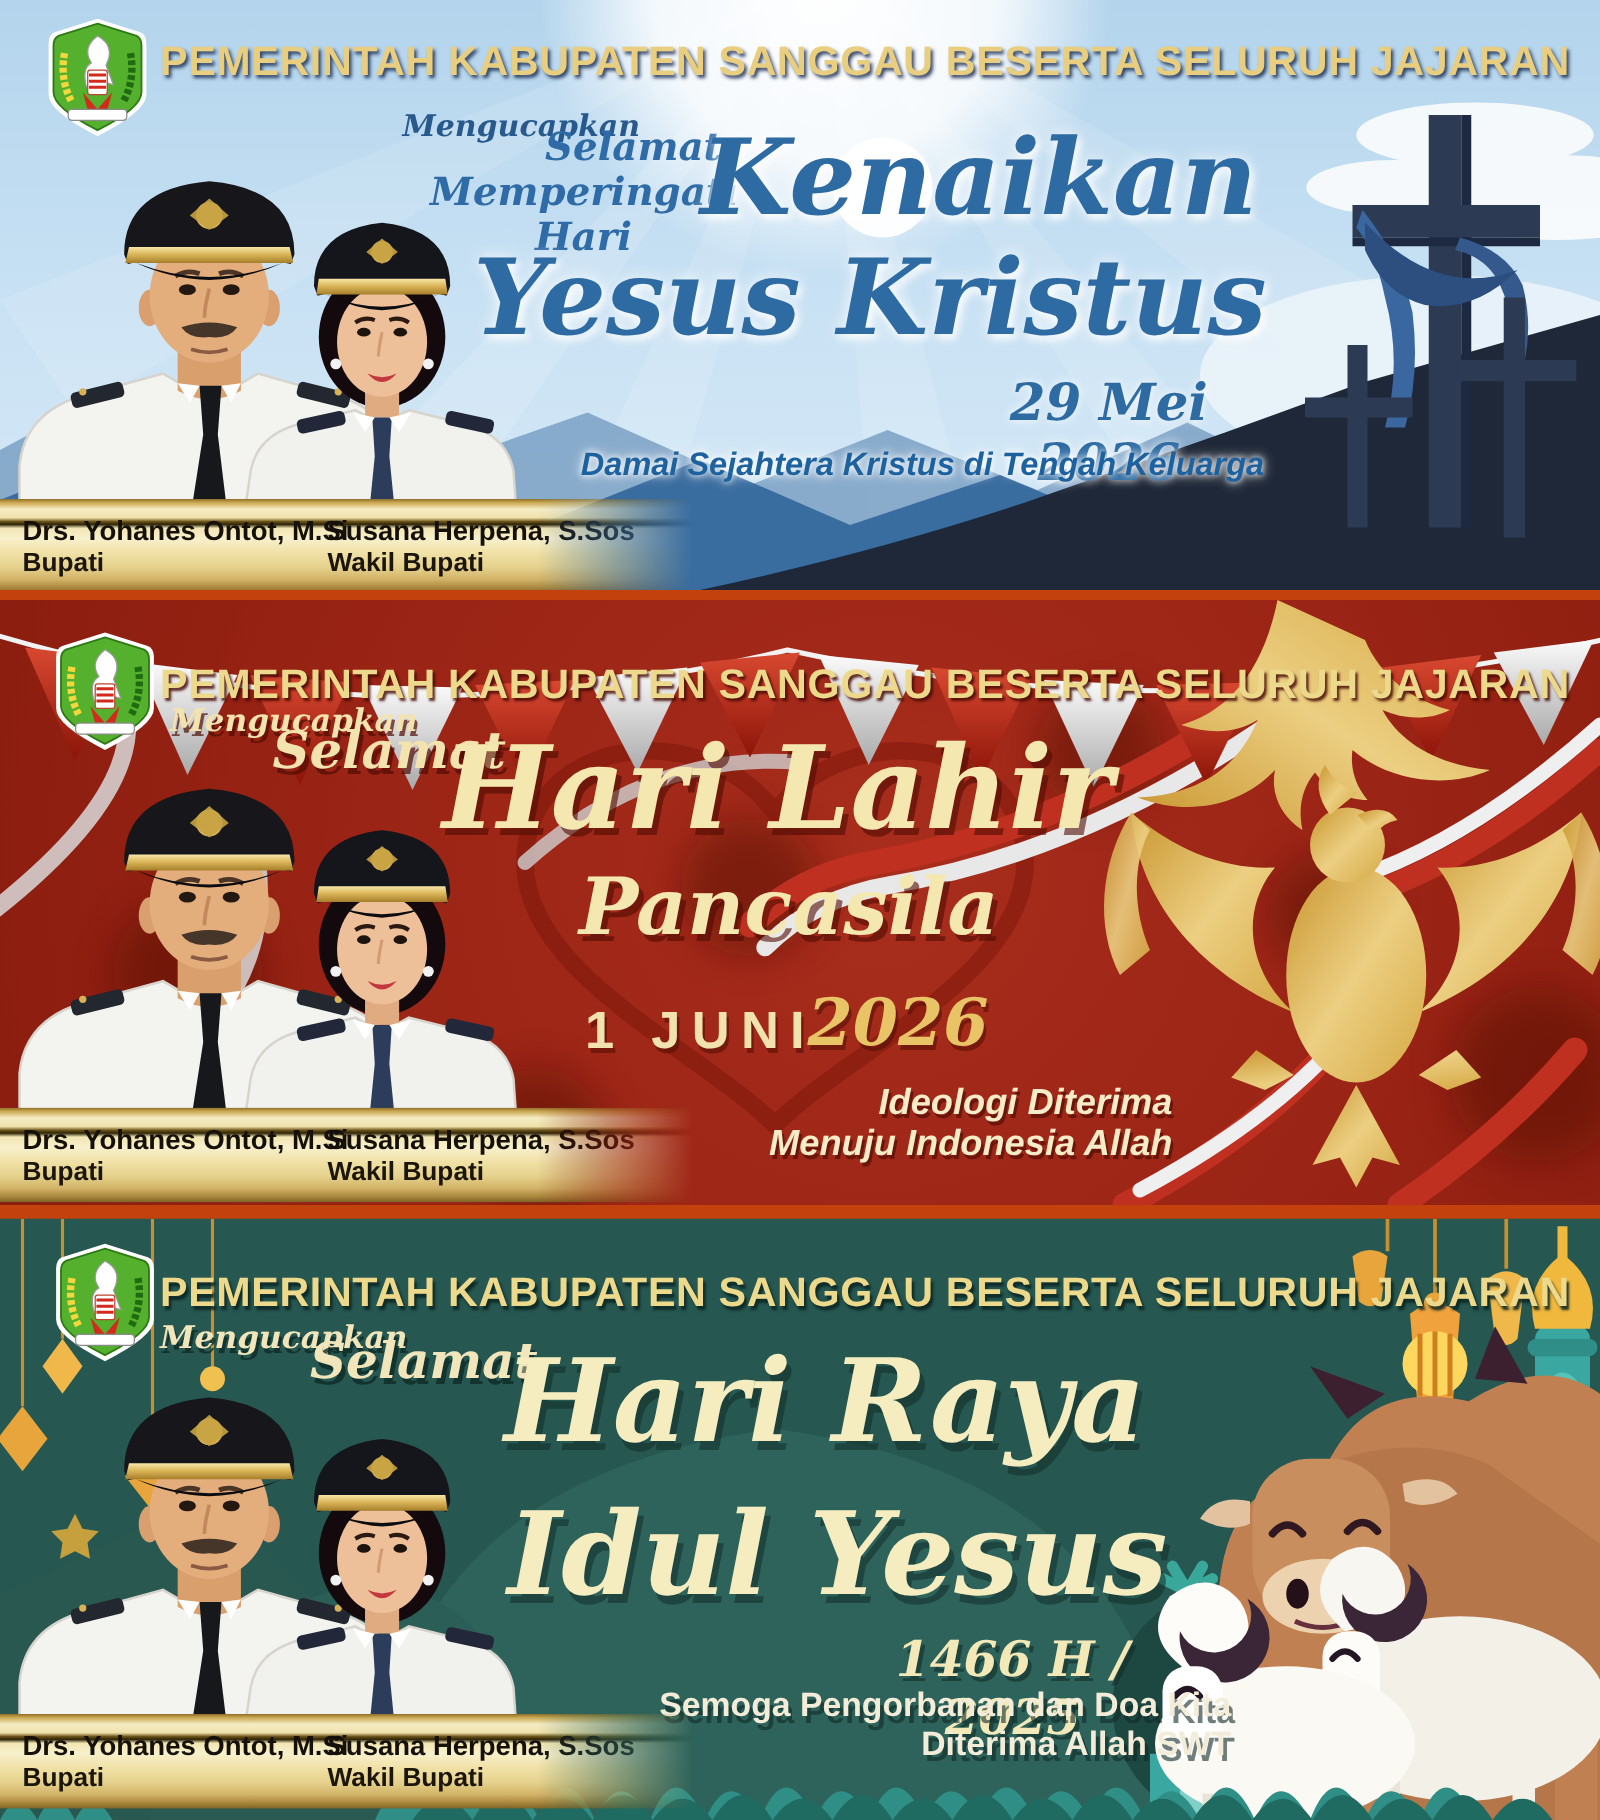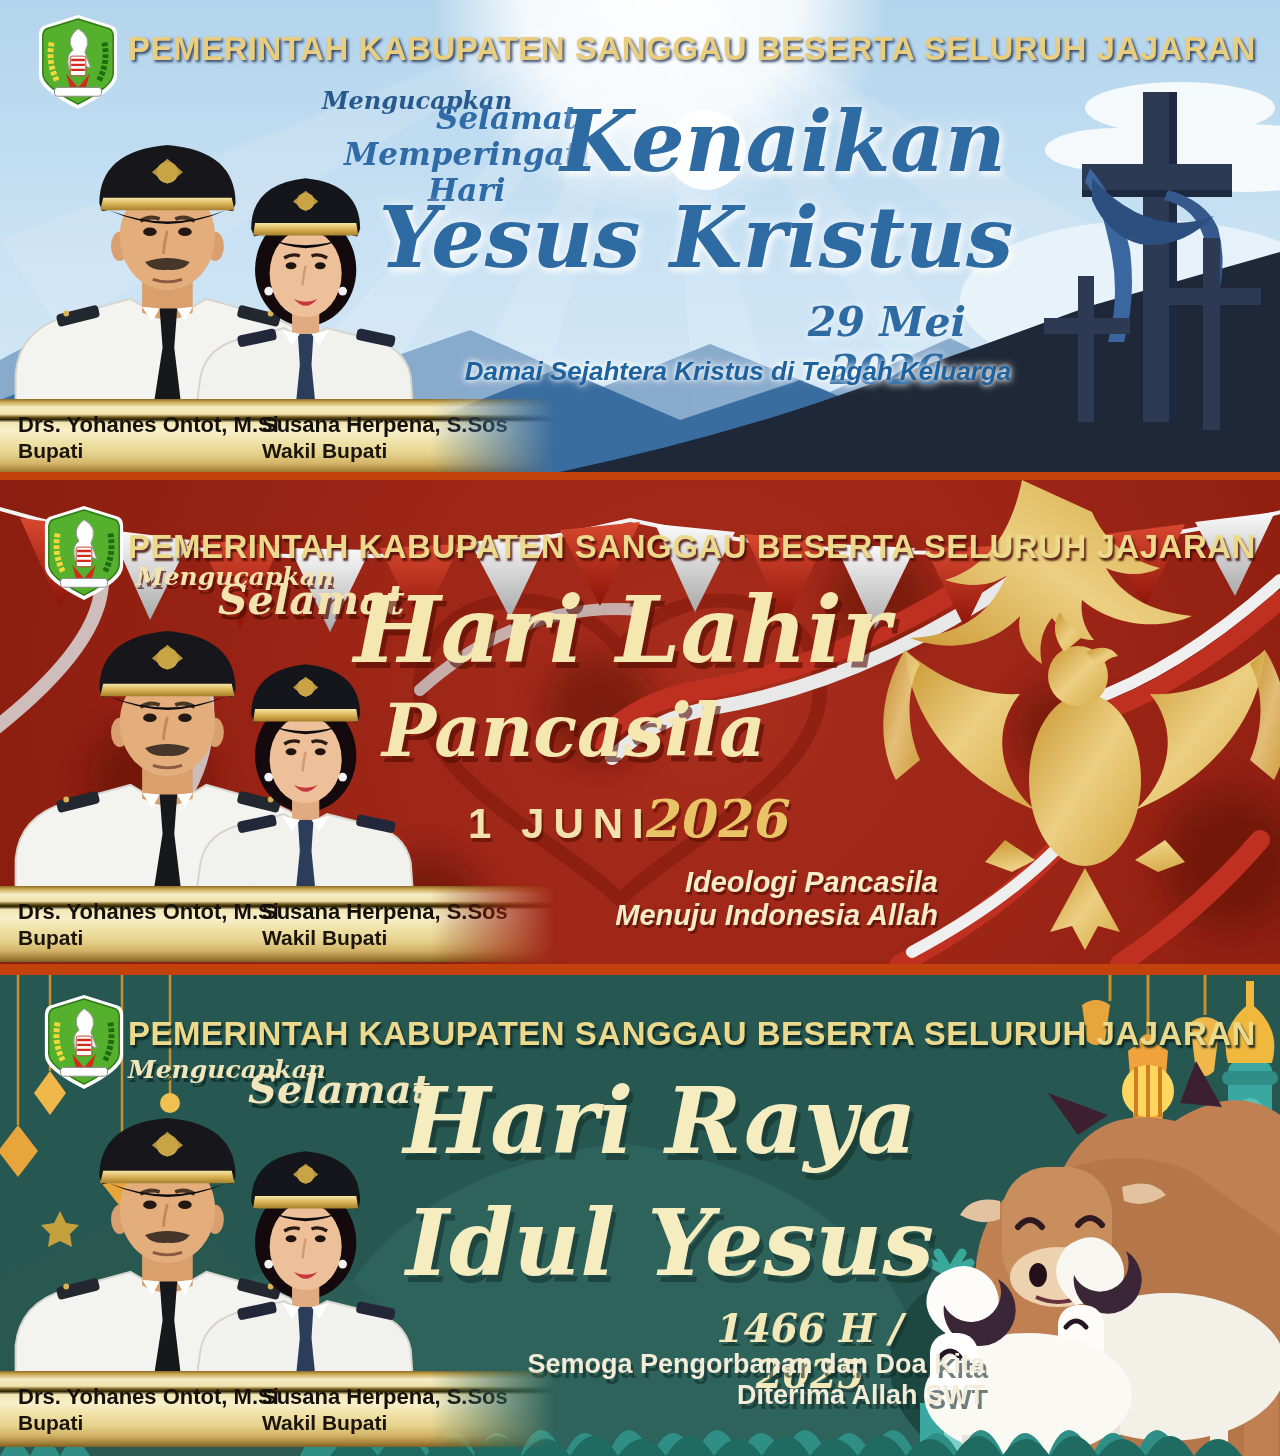--- a/index.html
+++ b/index.html
@@ -34,21 +34,21 @@
          color:#2e6ba3;text-shadow:0 0 8px rgba(255,255,255,.9);}
   .b1-tag{left:448px;top:356px;width:580px;text-align:center;font-size:26px;font-weight:bold;
          font-style:italic;color:#1d629e;text-shadow:0 0 5px #fff,0 0 10px rgba(255,255,255,.9);}
   
   .b2-meng{left:136px;top:82px;font-size:25px;color:#f3e3ae;font-weight:bold;
            text-shadow:2px 4px 0 rgba(80,12,4,.7);}
   .b2-sel{left:218px;top:96px;font-size:41px;color:#f3e3ae;font-weight:bold;
            text-shadow:3px 5px 0 rgba(80,12,4,.7);}
   .b2-t1{left:352px;top:96px;width:540px;text-align:center;font-size:92px;font-weight:bold;
          color:#f5e7b0;text-shadow:4px 6px 0 rgba(80,12,4,.6);}
-  .b2-t2{left:382px;top:208px;width:520px;text-align:left;font-size:72px;font-weight:bold;
+  .b2-t2{left:371px;top:208px;width:520px;text-align:center;font-size:63px;font-weight:bold;
          color:#f5e7b0;text-shadow:4px 6px 0 rgba(80,12,4,.6);}
   .b2-dday{left:468px;top:320px;font-size:42px;font-weight:bold;color:#f2e3ae;letter-spacing:9px;
          text-shadow:2px 4px 0 rgba(80,12,4,.55);}
   .b2-dyear{left:646px;top:308px;font-size:52px;font-weight:bold;color:#e9c467;
          text-shadow:2px 4px 0 rgba(80,12,4,.55);}
   .b2-tag{left:538px;top:386px;width:400px;text-align:right;font-size:29px;line-height:33px;
          font-weight:bold;font-style:italic;color:#f7ecc8;text-shadow:2px 3px 0 rgba(70,10,4,.6);}
   
   .b3-meng{left:128px;top:80px;font-size:25px;color:#f1e6bb;font-weight:bold;
            text-shadow:2px 4px 0 rgba(15,42,38,.8);}
@@ -311,21 +311,21 @@
       </svg>
     <div class="hdr">PEMERINTAH KABUPATEN SANGGAU BESERTA SELURUH JAJARAN</div>
 
     <div class="abs script b2-meng">Mengucapkan</div>
     <div class="abs script b2-sel">Selamat</div>
     <div class="abs script b2-t1">Hari Lahir</div>
     <div class="abs script b2-t2">Pancasila</div>
     <div class="abs b2-dday">1 JUNI</div>
     <div class="abs script b2-dyear">2026</div>
     <div class="abs b2-tag">
-      <div>Ideologi Pancasila</div>
+      <div>Ideologi Diterima</div>
       <div>Menuju Indonesia Allah</div>
     </div>
 
     <svg class="officials">
         <use href="#officials-pair"></use>
       </svg>
     <div class="namebar">
       <div class="ncol ncol1">
         <div class="nm">Drs. Yohanes Ontot, M.Si</div>
         <div class="tt">Bupati</div>

